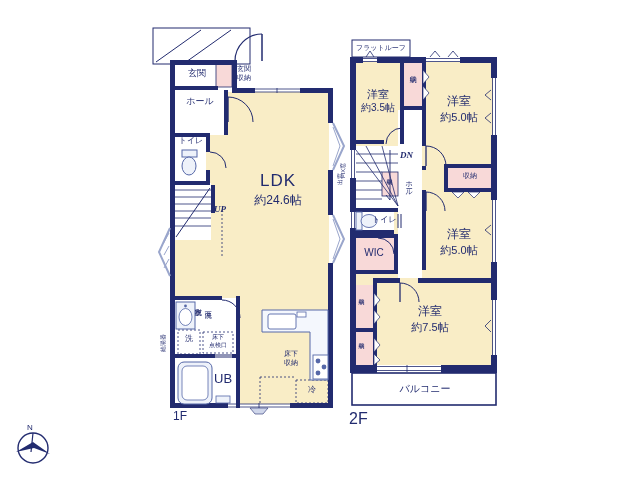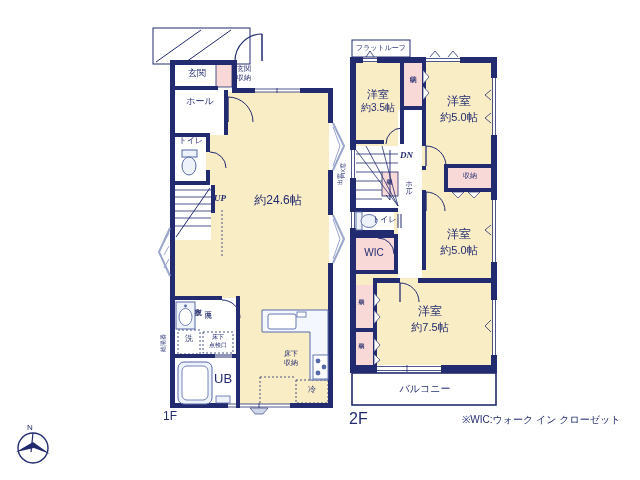--- a/index.html
+++ b/index.html
@@ -276,34 +276,35 @@
     <line x1="33" y1="433" x2="31" y2="452" stroke="#222b6f" stroke-width="1.2"></line>
     <polygon points="16,452 33,442 50,454 34,448" fill="#222b6f"></polygon>
   </g>
 </svg>
 
 <div class="lbl c" style="left:178px;top:69px;width:38px;font-size:9px;">玄関</div>
 <div class="lbl" style="left:237px;top:65px;font-size:7px;">玄関</div>
 <div class="lbl" style="left:237px;top:74px;font-size:7px;">収納</div>
 <div class="lbl c" style="left:178px;top:97px;width:44px;font-size:9px;">ホール</div>
 <div class="lbl c" style="left:176px;top:137px;width:30px;font-size:8px;">トイレ</div>
-<div class="lbl it" style="left:214px;top:194px;font-size:9px;font-weight:bold;">UP</div>
+<div class="lbl it" style="left:214px;top:205px;font-size:9px;font-weight:bold;">UP</div>
+<div class="lbl c" style="left:243px;top:172px;width:70px;font-size:17px;letter-spacing:1px;">LDK</div>
 <div class="lbl c" style="left:240px;top:194px;width:76px;font-size:12px;">約24.6帖</div>
 <div class="lbl v" style="left:194px;top:303px;font-size:7px;height:36px;">脱衣室</div>
 <div class="lbl v" style="left:204px;top:306px;font-size:7px;height:26px;">洗面</div>
 <div class="lbl c" style="left:180px;top:335px;width:18px;font-size:8px;">洗</div>
 <div class="lbl c" style="left:204px;top:334px;width:28px;font-size:6px;">床下</div>
 <div class="lbl c" style="left:204px;top:342px;width:28px;font-size:6px;">点検口</div>
 <div class="lbl" style="left:214px;top:372px;font-size:13px;">UB</div>
 <div class="lbl c" style="left:278px;top:350px;width:26px;font-size:7px;">床下</div>
 <div class="lbl c" style="left:278px;top:359px;width:26px;font-size:7px;">収納</div>
 <div class="lbl c" style="left:300px;top:386px;width:24px;font-size:8px;">冷</div>
 <div class="lbl rot" style="left:160px;top:352px;font-size:6px;">給湯器</div>
 <div class="lbl rot" style="left:337px;top:185px;font-size:6px;">出窓</div>
-<div class="lbl" style="left:163px;top:410px;font-size:12px;">1F</div>
+<div class="lbl" style="left:173px;top:410px;font-size:12px;">1F</div>
 
 <div class="lbl c" style="left:353px;top:44px;width:56px;font-size:7px;">フラットルーフ</div>
 <div class="lbl c" style="left:356px;top:88px;width:44px;font-size:11px;">洋室</div>
 <div class="lbl c" style="left:352px;top:102px;width:52px;font-size:10px;">約3.5帖</div>
 <div class="lbl v" style="left:409px;top:70px;font-size:7px;height:30px;">収納</div>
 <div class="lbl c" style="left:434px;top:95px;width:50px;font-size:12px;">洋室</div>
 <div class="lbl c" style="left:430px;top:111px;width:58px;font-size:11px;">約5.0帖</div>
 <div class="lbl it" style="left:400px;top:151px;font-size:9px;font-weight:bold;">DN</div>
 <div class="lbl v" style="left:386px;top:174px;font-size:6px;height:20px;">収納</div>
 <div class="lbl v" style="left:405px;top:176px;font-size:7px;height:30px;">ホール</div>
@@ -313,16 +314,15 @@
 <div class="lbl c" style="left:434px;top:228px;width:50px;font-size:12px;">洋室</div>
 <div class="lbl c" style="left:430px;top:244px;width:58px;font-size:11px;">約5.0帖</div>
 <div class="lbl v" style="left:358px;top:294px;font-size:6px;height:24px;">収納</div>
 <div class="lbl v" style="left:358px;top:338px;font-size:6px;height:24px;">収納</div>
 <div class="lbl c" style="left:405px;top:305px;width:50px;font-size:12px;">洋室</div>
 <div class="lbl c" style="left:401px;top:321px;width:58px;font-size:11px;">約7.5帖</div>
 <div class="lbl c" style="left:390px;top:383px;width:70px;font-size:10px;">バルコニー</div>
 <div class="lbl rot" style="left:340px;top:178px;font-size:6px;">FIX窓</div>
 <div class="lbl" style="left:349px;top:410px;font-size:16px;">2F</div>
 
-<div class="lbl" style="left:462px;top:414px;font-size:10px;">※WIC:ウォーク イン クローゼット</div>
 <div class="lbl" style="left:27px;top:424px;font-size:8px;">N</div>
 
 </div>
 
 </body></html>

